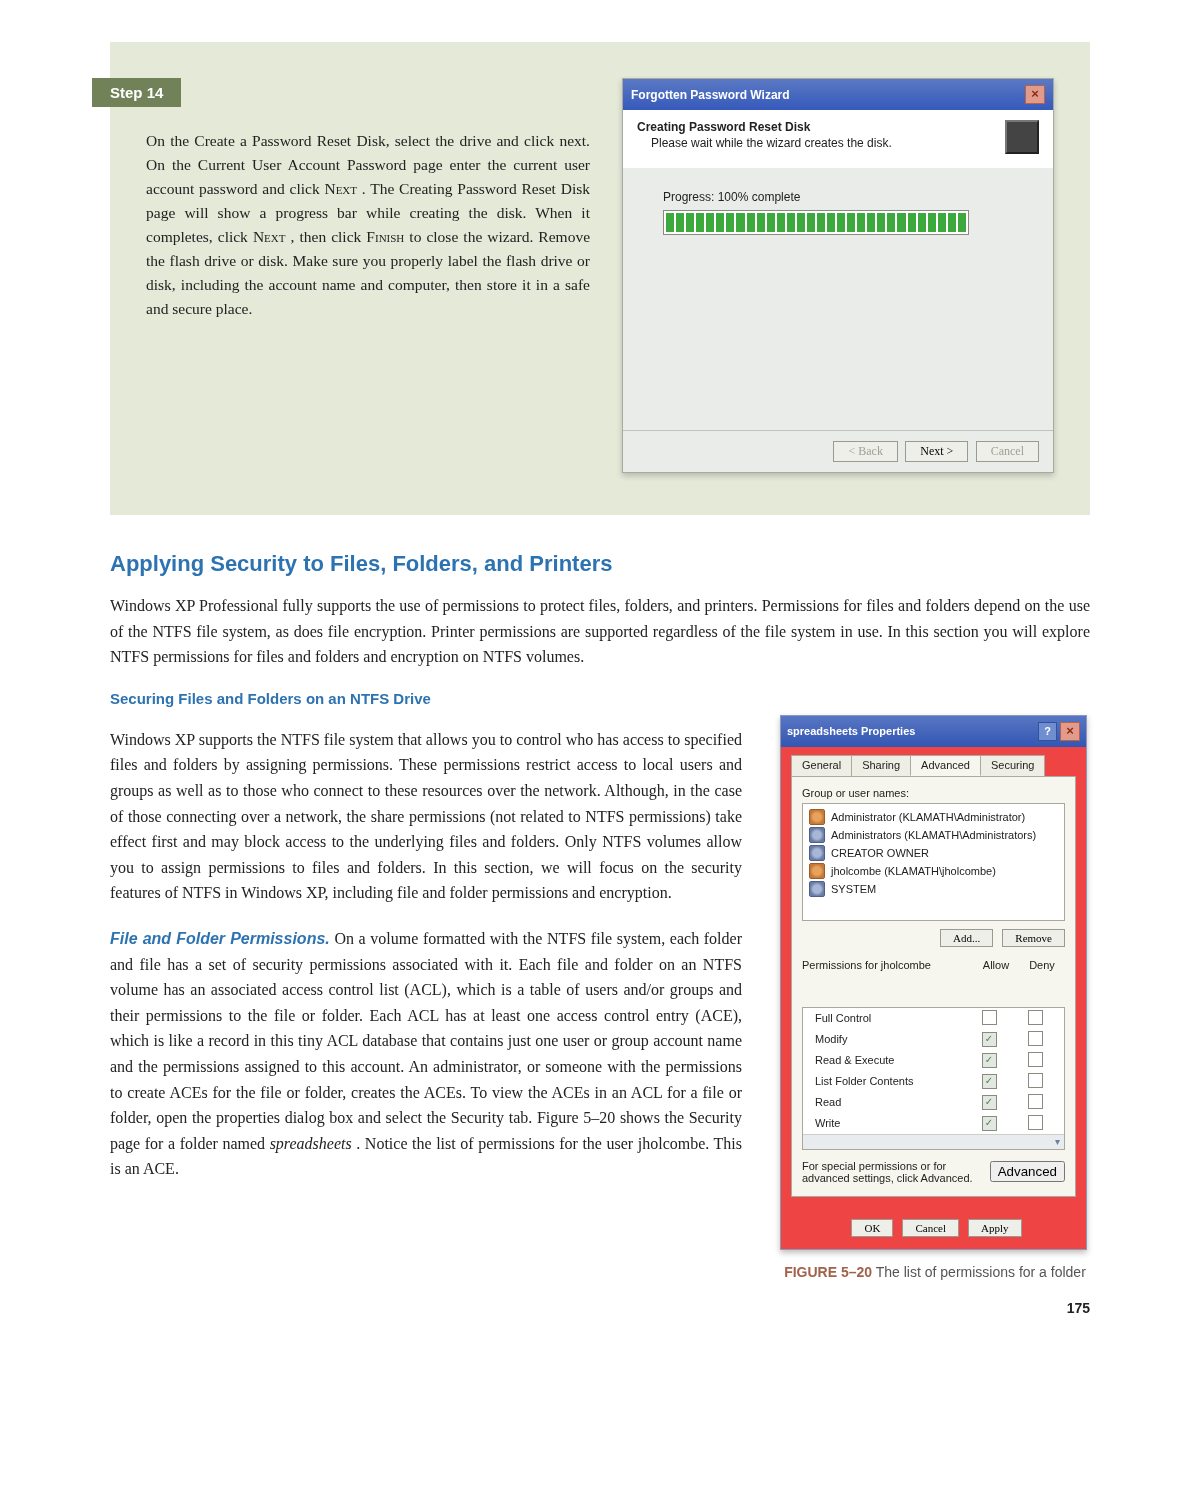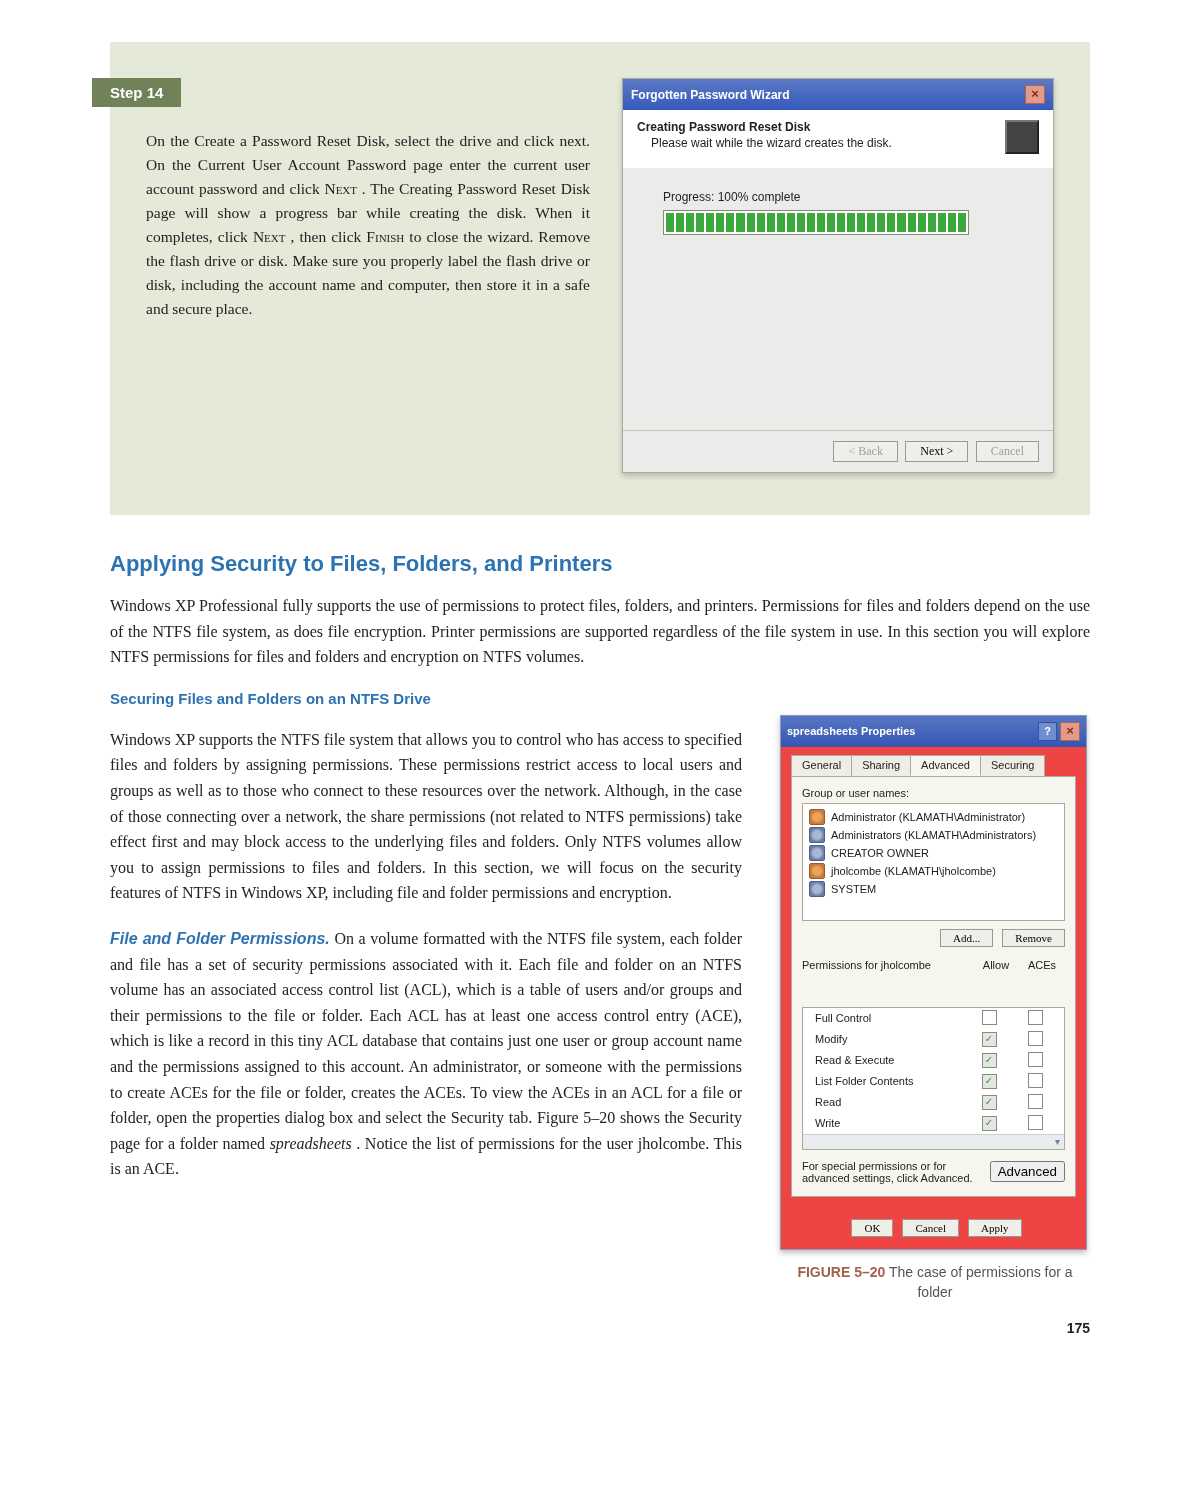--- a/index.html
+++ b/index.html
@@ -243,21 +243,21 @@
             </div>
 
             <div class="btnrow">
               <button>Add...</button>
               <button>Remove</button>
             </div>
 
             <div class="perm-hdr">
               <div class="ph-left">Permissions for jholcombe</div>
               <div class="ph-col">Allow</div>
-              <div class="ph-col">ACEs</div>
+              <div class="ph-col">Deny</div>
             </div>
 
             <div class="perm-list">
               <div class="perm-row">
                 <div class="pname">Full Control</div>
                 <div class="pcol"><span class="cb"></span></div>
                 <div class="pcol"><span class="cb"></span></div>
               </div>
               <div class="perm-row">
                 <div class="pname">Modify</div>
@@ -295,19 +295,19 @@
         </div>
         <div class="dlg-btns">
           <button>OK</button>
           <button>Cancel</button>
           <button>Apply</button>
         </div>
       </div>
 
       <div class="fig-cap">
         <span class="fl">FIGURE 5–20</span>
-        <span> The case of permissions for a folder</span>
+        <span> The list of permissions for a folder</span>
       </div>
     </div>
   </div>
 
   <div class="page-num">175</div>
 </div>
 
 </body></html>

